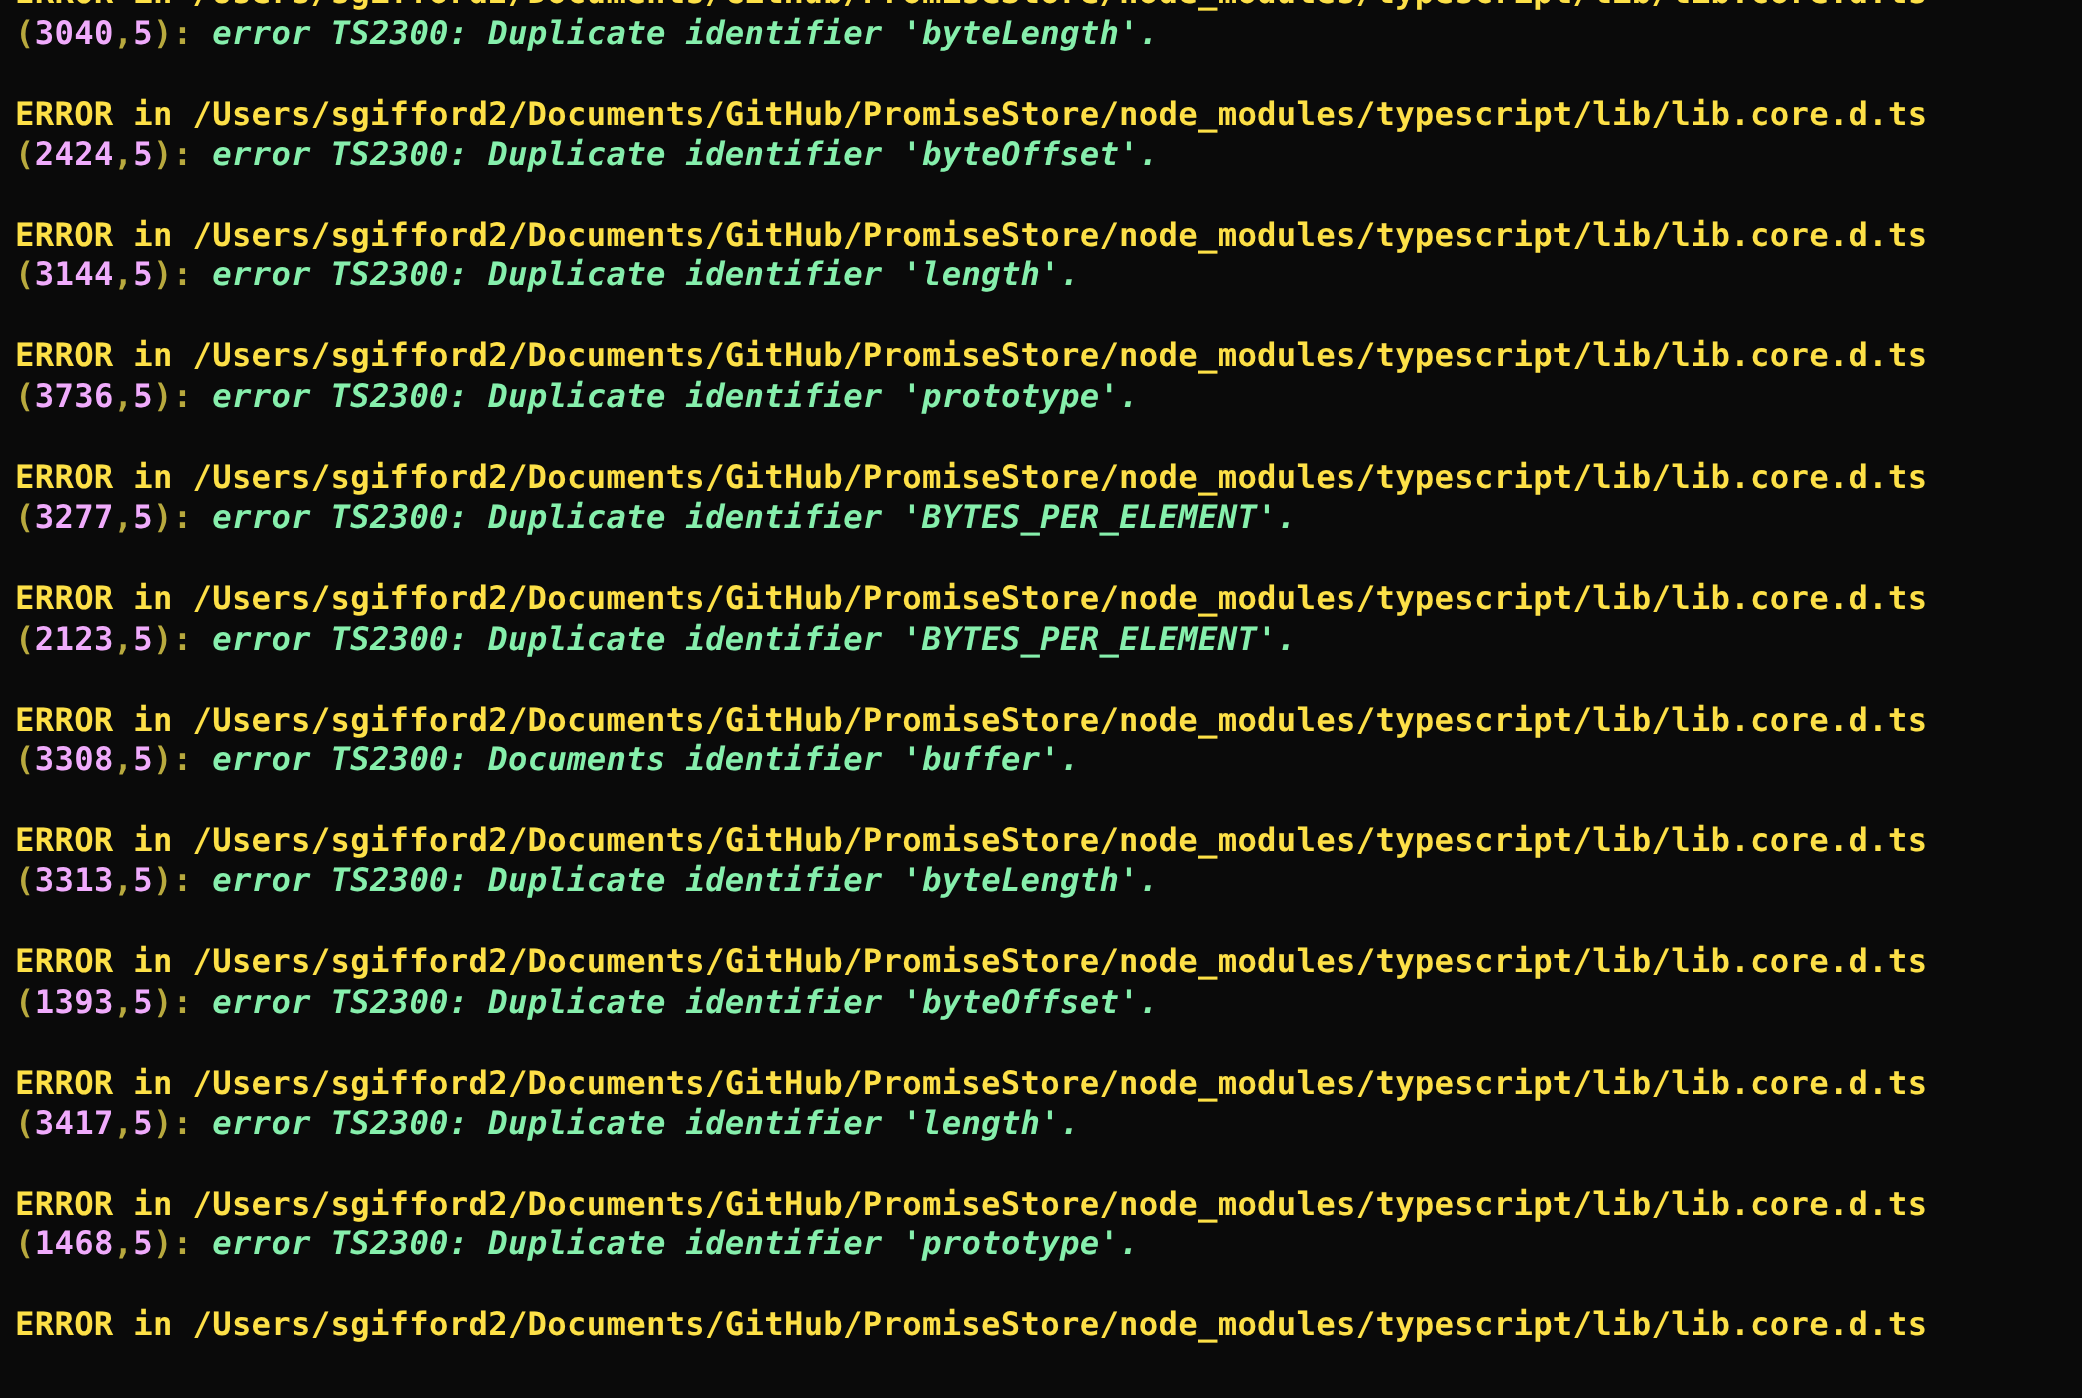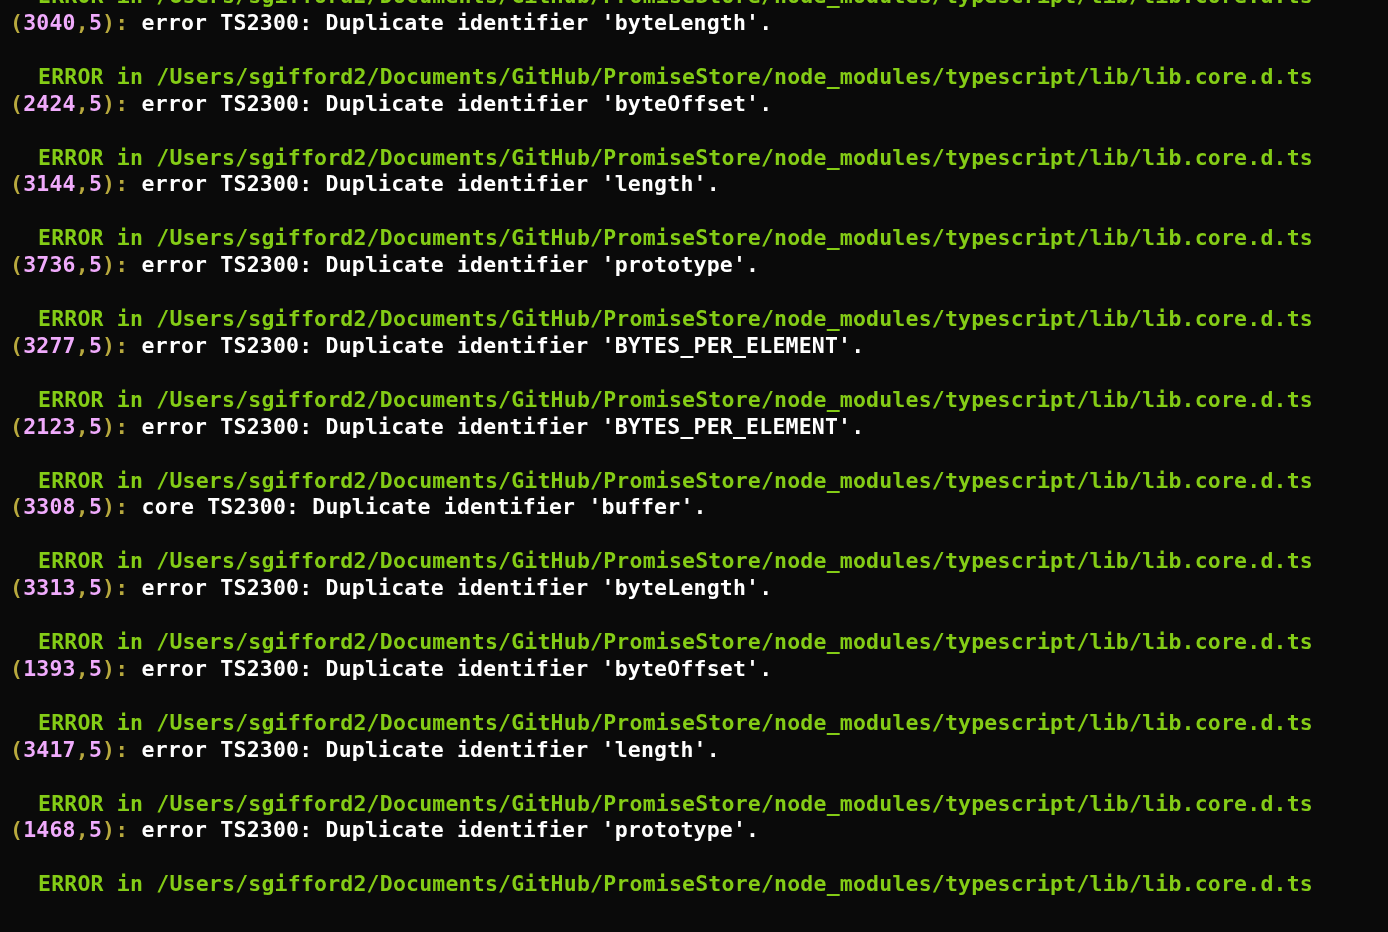--- a/index.html
+++ b/index.html
@@ -18,46 +18,46 @@
       overflow: hidden;
       width: 1388px;
       height: 932px;
       letter-spacing: 0.2px;
     }
     .terminal {
       white-space: pre-wrap;
       word-break: break-all;
     }
     .red {
-      color: #84cc16;
-      margin-left: 28px;
+      color: #fde047;
     }
     .cyan {
       color: #f0abfc;
     }
     .yellow {
       color: #b8a93e;
     }
     .white {
-      color: #ffffff;
+      color: #86efac;
+      font-style: italic;
     }
     .entry {
       margin-bottom: 27px;
     }
     .entry:first-child {
       margin-top: -17px;
     }
   </style>
 </head>
 <body>
 
 <div class="terminal" id="terminal-root"><div class="entry"><span class="red">ERROR in /Users/sgifford2/Documents/GitHub/PromiseStore/node_modules/typescript/lib/lib.core.d.ts</span>
 <span class="yellow">(</span><span class="cyan">3040</span><span class="yellow">,</span><span class="cyan">5</span><span class="yellow">):</span><span class="white"> error TS2300: Duplicate identifier 'byteLength'.</span></div><div class="entry"><span class="red">ERROR in /Users/sgifford2/Documents/GitHub/PromiseStore/node_modules/typescript/lib/lib.core.d.ts</span>
 <span class="yellow">(</span><span class="cyan">2424</span><span class="yellow">,</span><span class="cyan">5</span><span class="yellow">):</span><span class="white"> error TS2300: Duplicate identifier 'byteOffset'.</span></div><div class="entry"><span class="red">ERROR in /Users/sgifford2/Documents/GitHub/PromiseStore/node_modules/typescript/lib/lib.core.d.ts</span>
 <span class="yellow">(</span><span class="cyan">3144</span><span class="yellow">,</span><span class="cyan">5</span><span class="yellow">):</span><span class="white"> error TS2300: Duplicate identifier 'length'.</span></div><div class="entry"><span class="red">ERROR in /Users/sgifford2/Documents/GitHub/PromiseStore/node_modules/typescript/lib/lib.core.d.ts</span>
 <span class="yellow">(</span><span class="cyan">3736</span><span class="yellow">,</span><span class="cyan">5</span><span class="yellow">):</span><span class="white"> error TS2300: Duplicate identifier 'prototype'.</span></div><div class="entry"><span class="red">ERROR in /Users/sgifford2/Documents/GitHub/PromiseStore/node_modules/typescript/lib/lib.core.d.ts</span>
 <span class="yellow">(</span><span class="cyan">3277</span><span class="yellow">,</span><span class="cyan">5</span><span class="yellow">):</span><span class="white"> error TS2300: Duplicate identifier 'BYTES_PER_ELEMENT'.</span></div><div class="entry"><span class="red">ERROR in /Users/sgifford2/Documents/GitHub/PromiseStore/node_modules/typescript/lib/lib.core.d.ts</span>
 <span class="yellow">(</span><span class="cyan">2123</span><span class="yellow">,</span><span class="cyan">5</span><span class="yellow">):</span><span class="white"> error TS2300: Duplicate identifier 'BYTES_PER_ELEMENT'.</span></div><div class="entry"><span class="red">ERROR in /Users/sgifford2/Documents/GitHub/PromiseStore/node_modules/typescript/lib/lib.core.d.ts</span>
-<span class="yellow">(</span><span class="cyan">3308</span><span class="yellow">,</span><span class="cyan">5</span><span class="yellow">):</span><span class="white"> core TS2300: Duplicate identifier 'buffer'.</span></div><div class="entry"><span class="red">ERROR in /Users/sgifford2/Documents/GitHub/PromiseStore/node_modules/typescript/lib/lib.core.d.ts</span>
+<span class="yellow">(</span><span class="cyan">3308</span><span class="yellow">,</span><span class="cyan">5</span><span class="yellow">):</span><span class="white"> error TS2300: Documents identifier 'buffer'.</span></div><div class="entry"><span class="red">ERROR in /Users/sgifford2/Documents/GitHub/PromiseStore/node_modules/typescript/lib/lib.core.d.ts</span>
 <span class="yellow">(</span><span class="cyan">3313</span><span class="yellow">,</span><span class="cyan">5</span><span class="yellow">):</span><span class="white"> error TS2300: Duplicate identifier 'byteLength'.</span></div><div class="entry"><span class="red">ERROR in /Users/sgifford2/Documents/GitHub/PromiseStore/node_modules/typescript/lib/lib.core.d.ts</span>
 <span class="yellow">(</span><span class="cyan">1393</span><span class="yellow">,</span><span class="cyan">5</span><span class="yellow">):</span><span class="white"> error TS2300: Duplicate identifier 'byteOffset'.</span></div><div class="entry"><span class="red">ERROR in /Users/sgifford2/Documents/GitHub/PromiseStore/node_modules/typescript/lib/lib.core.d.ts</span>
 <span class="yellow">(</span><span class="cyan">3417</span><span class="yellow">,</span><span class="cyan">5</span><span class="yellow">):</span><span class="white"> error TS2300: Duplicate identifier 'length'.</span></div><div class="entry"><span class="red">ERROR in /Users/sgifford2/Documents/GitHub/PromiseStore/node_modules/typescript/lib/lib.core.d.ts</span>
 <span class="yellow">(</span><span class="cyan">1468</span><span class="yellow">,</span><span class="cyan">5</span><span class="yellow">):</span><span class="white"> error TS2300: Duplicate identifier 'prototype'.</span></div><div class="entry"><span class="red">ERROR in /Users/sgifford2/Documents/GitHub/PromiseStore/node_modules/typescript/lib/lib.core.d.ts</span></div></div>
 
 </body></html>

